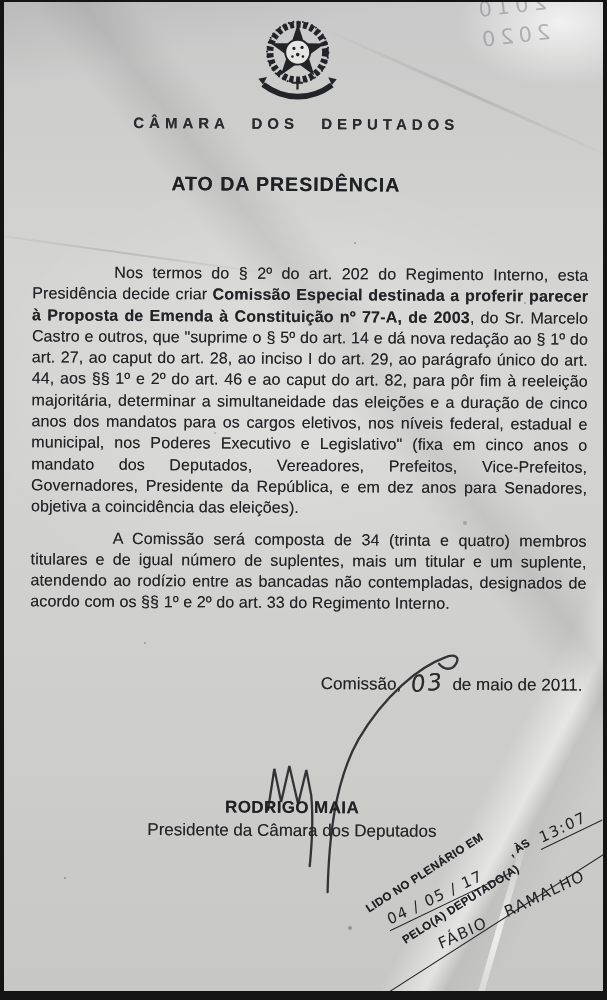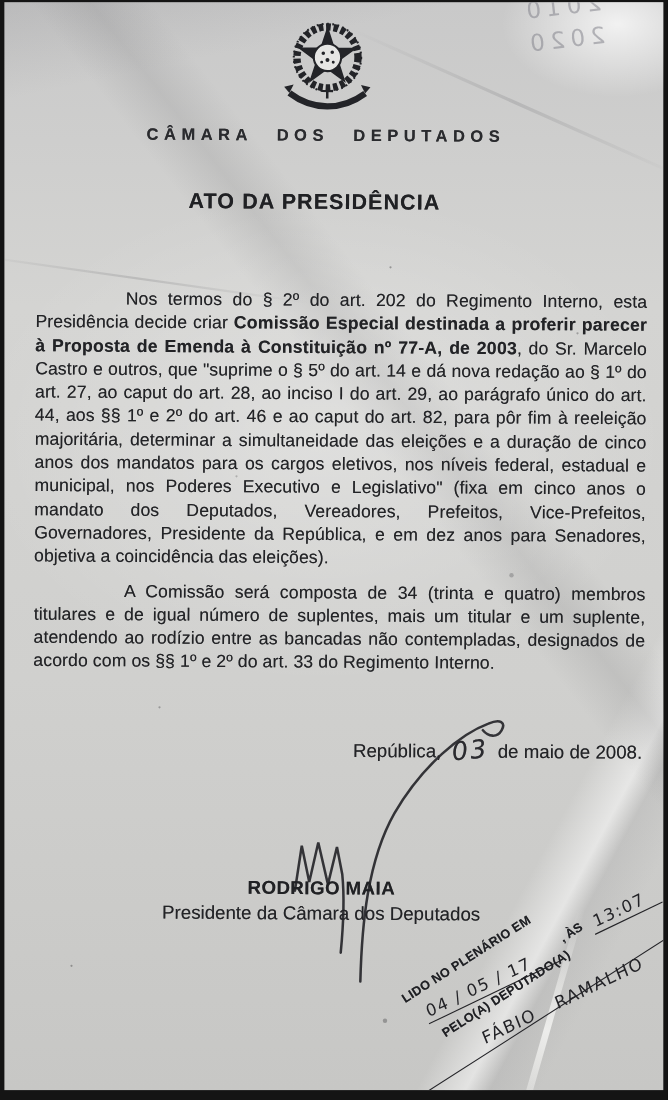--- a/index.html
+++ b/index.html
@@ -124,21 +124,21 @@
 
       <div class="org-name" data-interactable="false">CÂMARA DOS DEPUTADOS</div>
       <div class="doc-title" data-interactable="false">ATO DA PRESIDÊNCIA</div>
 
       <div class="bodytext" data-interactable="false">
         <p data-interactable="false"><span data-interactable="false">Nos termos do § 2º do art. 202 do Regimento Interno, esta Presidência decide criar </span><b data-interactable="false">Comissão Especial destinada a proferir parecer à Proposta de Emenda à Constituição nº 77-A, de 2003</b><span data-interactable="false">, do Sr. Marcelo Castro e outros, que "suprime o § 5º do art. 14 e dá nova redação ao § 1º do art. 27, ao caput do art. 28, ao inciso I do art. 29, ao parágrafo único do art. 44, aos §§ 1º e 2º do art. 46 e ao caput do art. 82, para pôr fim à reeleição majoritária, determinar a simultaneidade das eleições e a duração de cinco anos dos mandatos para os cargos eletivos, nos níveis federal, estadual e municipal, nos Poderes Executivo e Legislativo" (fixa em cinco anos o mandato dos Deputados, Vereadores, Prefeitos, Vice-Prefeitos, Governadores, Presidente da República, e em dez anos para Senadores, objetiva a coincidência das eleições).</span></p>
         <p data-interactable="false">A Comissão será composta de 34 (trinta e quatro) membros titulares e de igual número de suplentes, mais um titular e um suplente, atendendo ao rodízio entre as bancadas não contempladas, designados de acordo com os §§ 1º e 2º do art. 33 do Regimento Interno.</p>
       </div>
 
       <div class="dateline" data-interactable="false">
-        <span data-interactable="false">República,</span><span class="hw-day" data-interactable="false">03</span><span data-interactable="false">de maio de 2008.</span>
+        <span data-interactable="false">Comissão,</span><span class="hw-day" data-interactable="false">03</span><span data-interactable="false">de maio de 2011.</span>
       </div>
 
       <svg class="sig-svg" data-interactable="false" width="240" height="260" viewBox="240 640 240 260">
         <g fill="none" stroke="#27272b" stroke-width="2.3" stroke-linecap="round" opacity=".92">
           <path d="M266,808 L272,767 L279,800 L287,764 L296,802 L304,768 L309,793 C311,812 310,842 308,864"></path>
           <path d="M326,890 C327,838 332,780 356,737 C382,692 417,664 441,655 C452,650 457,654 453,661 C449,668 441,667 436,661"></path>
         </g>
       </svg>
 
       <div class="sig-name" data-interactable="false">RODRIGO MAIA</div>

